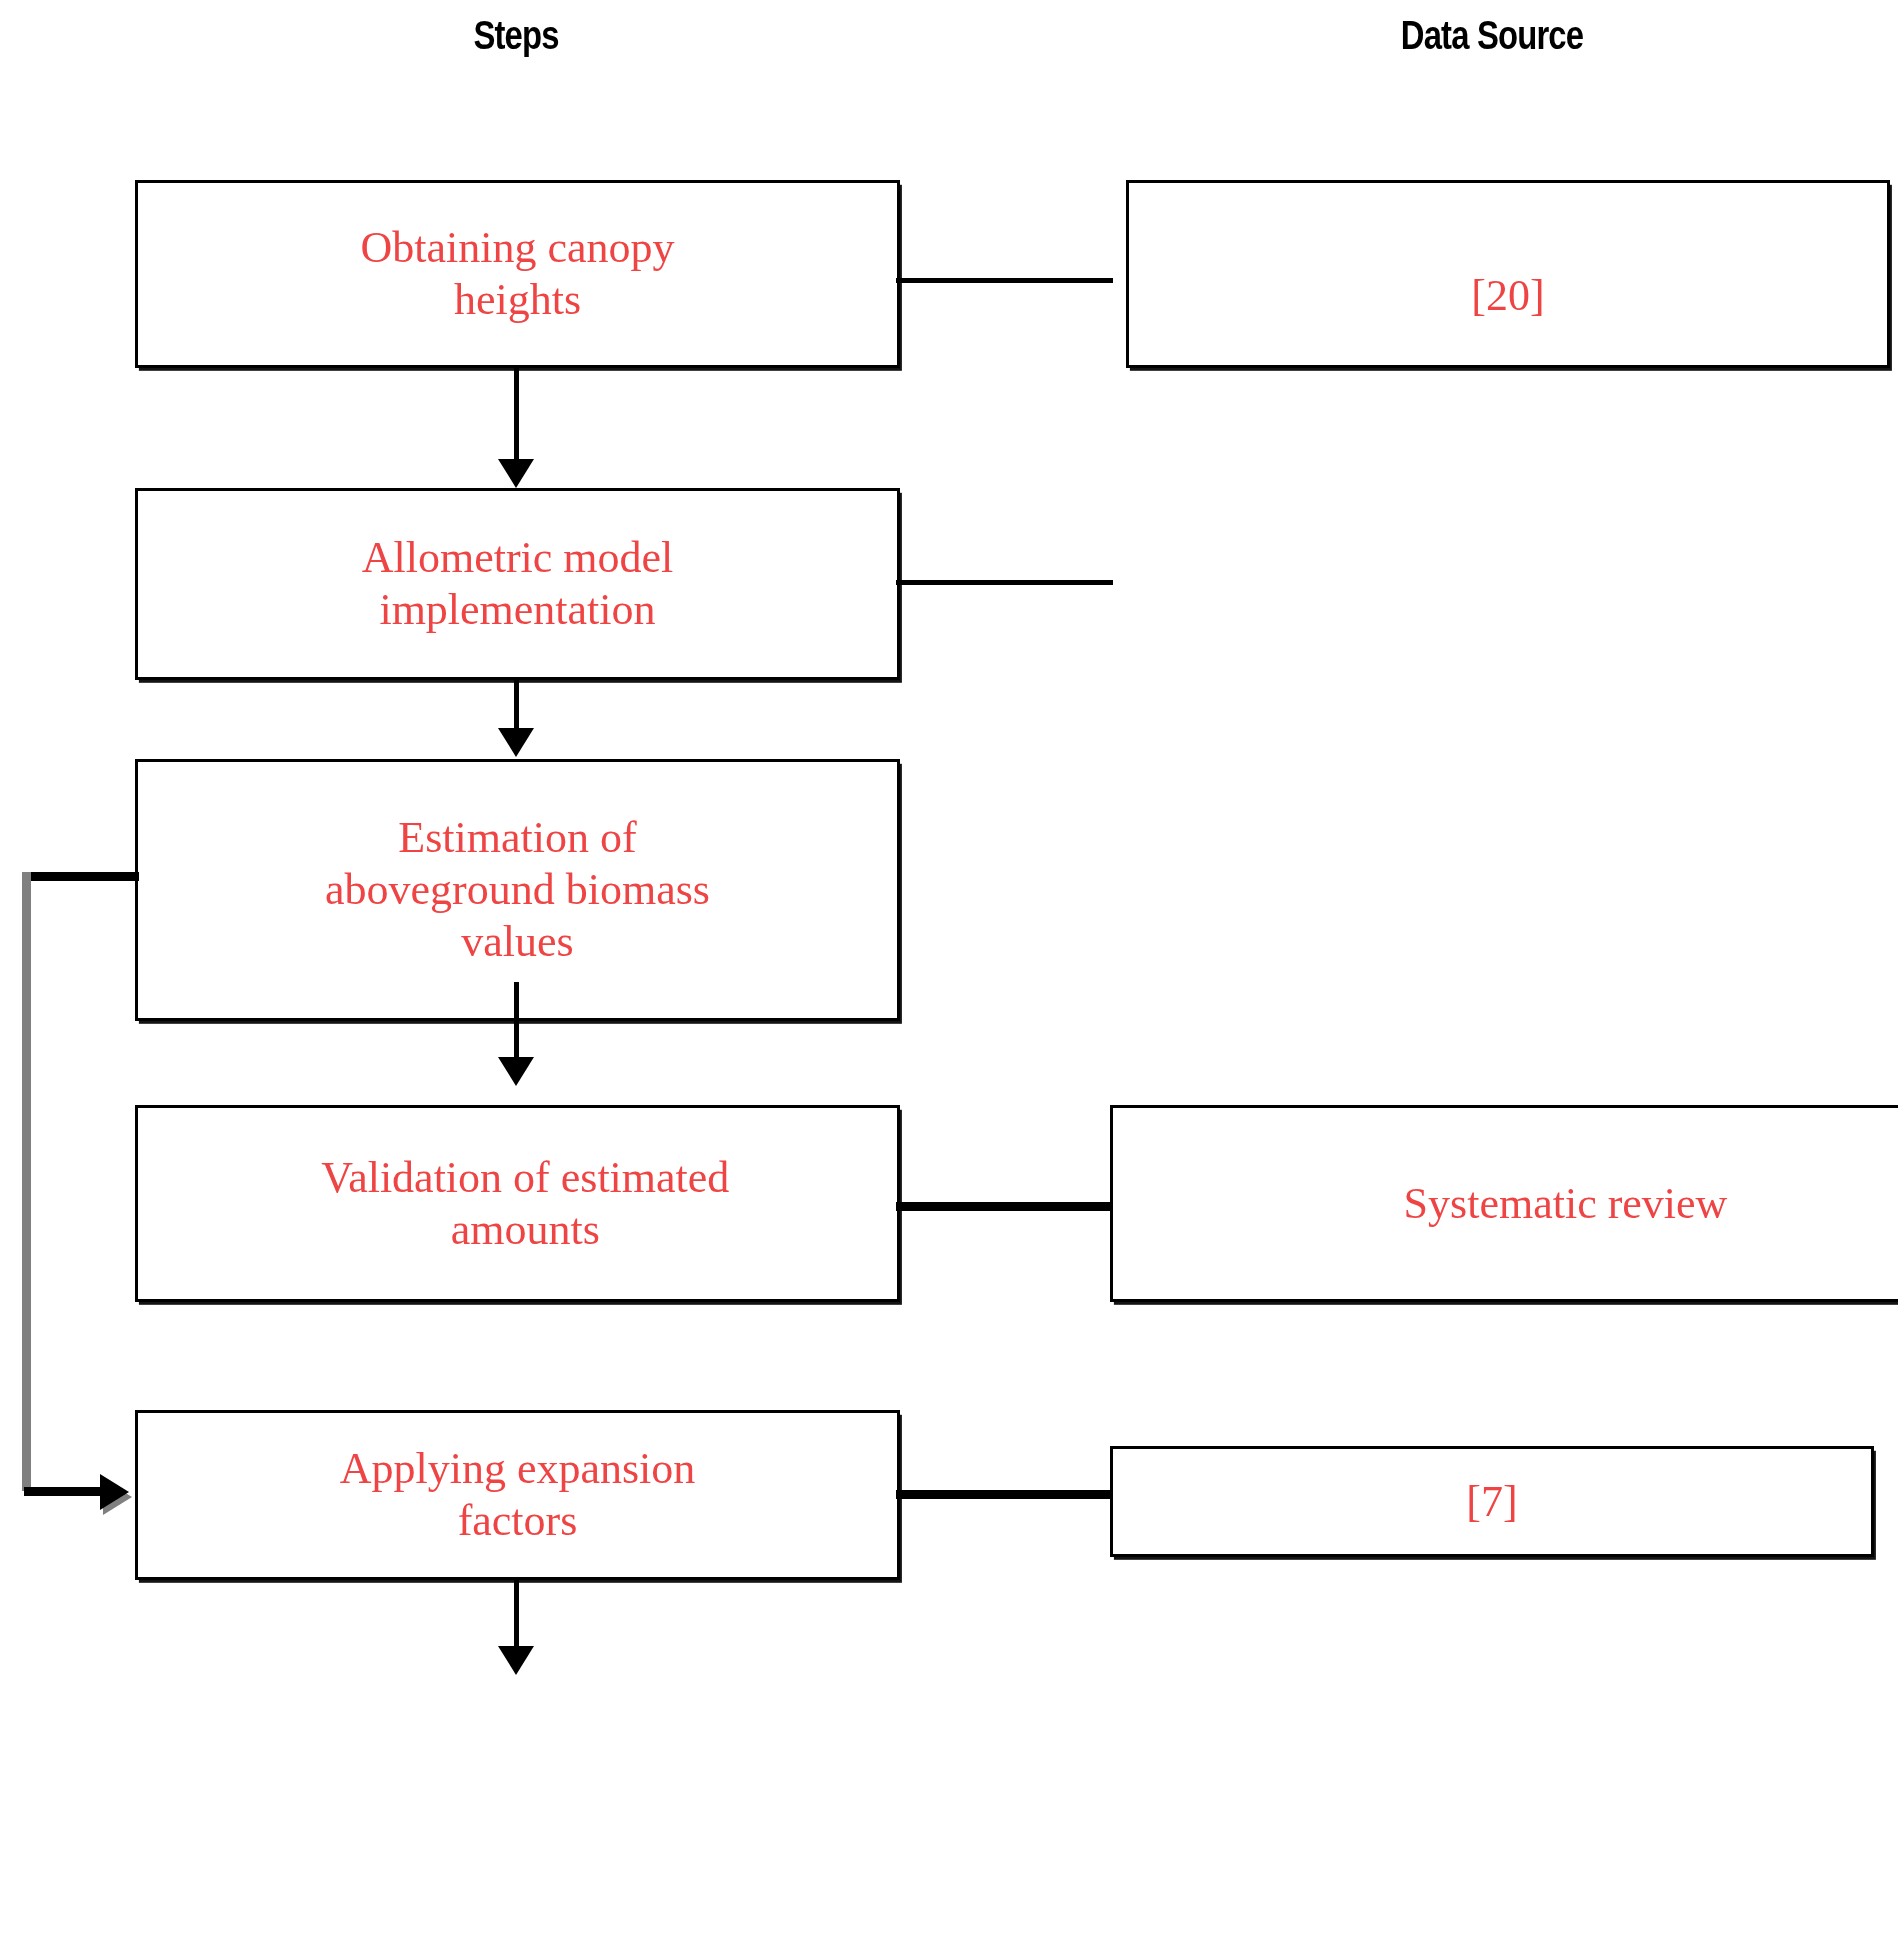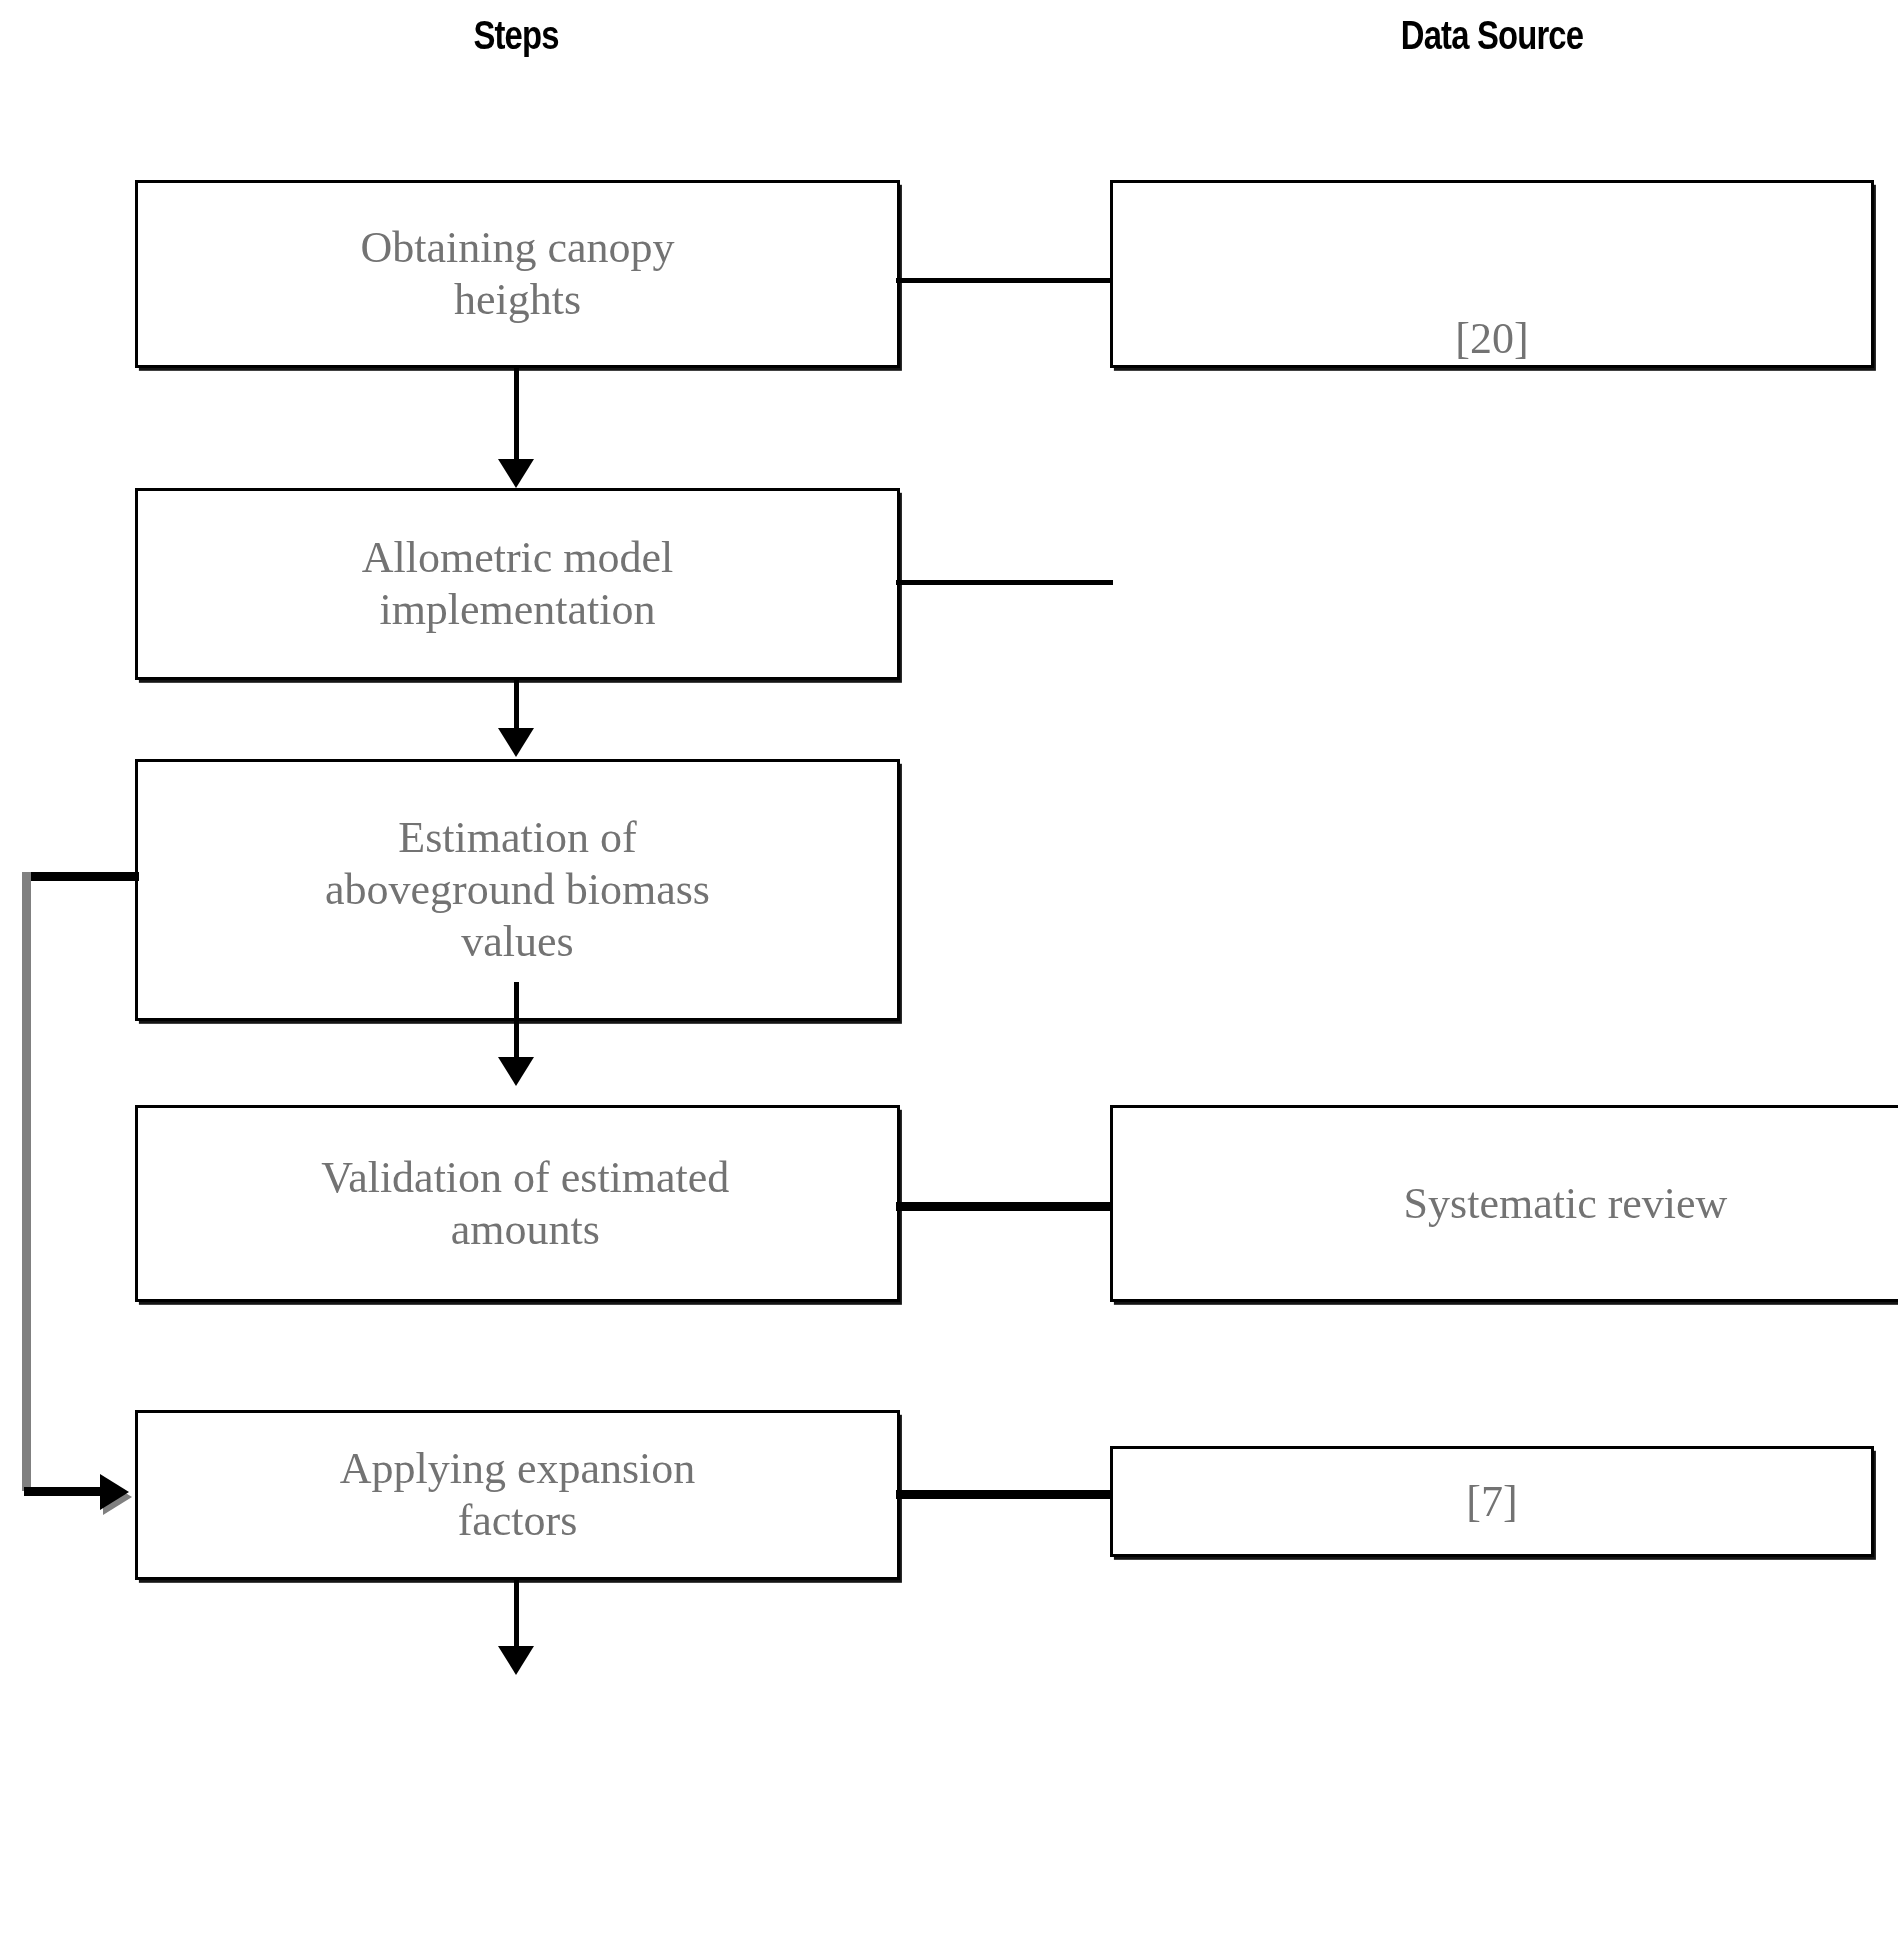--- a/index.html
+++ b/index.html
@@ -33,37 +33,38 @@
   
   .node {
     position: absolute;
     box-sizing: border-box;
     border: 3.8px solid #000000;
     background: #ffffff;
     display: flex;
     align-items: center;
     justify-content: center;
     text-align: center;
-    color: #737373;
+    color: #ef4444;
     font-size: 44px;
     line-height: 1.18;
     padding: 0 13.4px;
   }
   .node .label {
     display: block;
     width: 100%;
     white-space: pre-line;
   }
   
   .node.shadowed {
     box-shadow: 2.9px 3.8px 0 -1px rgba(0,0,0,0.92);
   }
   .node.align-top {
-    align-items: flex-end;
+    align-items: center;
     padding-top: 43px;
+    margin-left: 16px;
   }
 
   
   .vline {
     position: absolute;
     background: #000000;
     width: 4.8px;
   }
   .hline {
     position: absolute;

